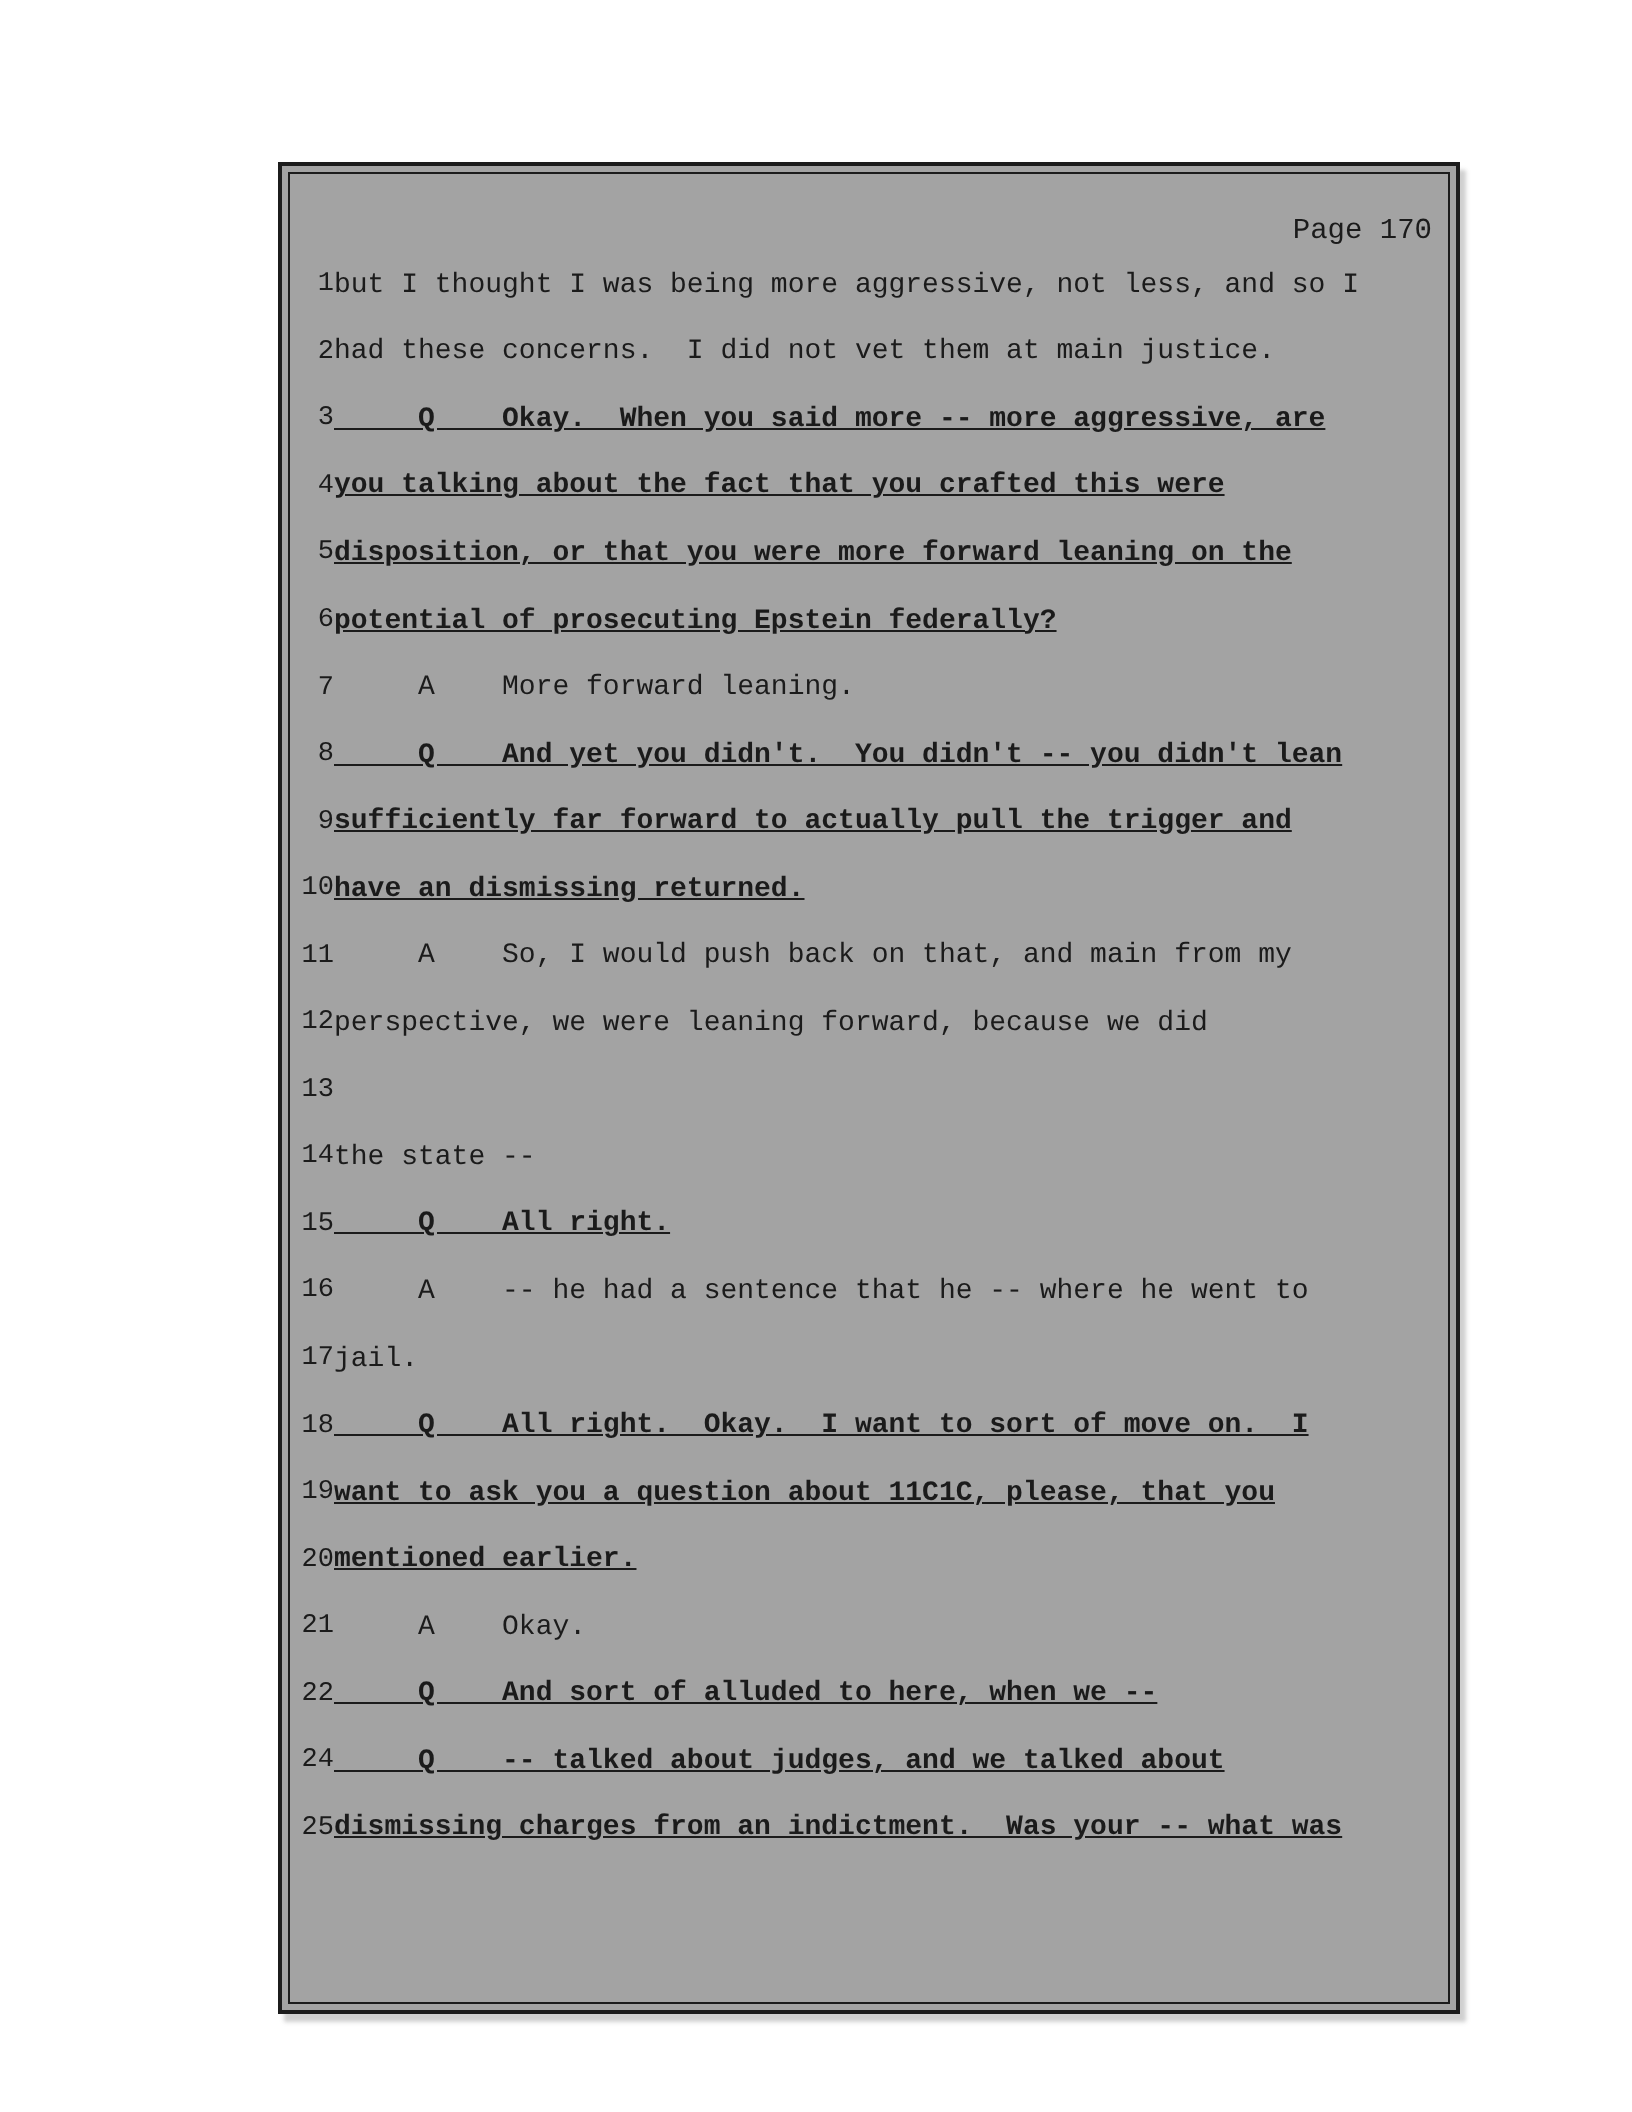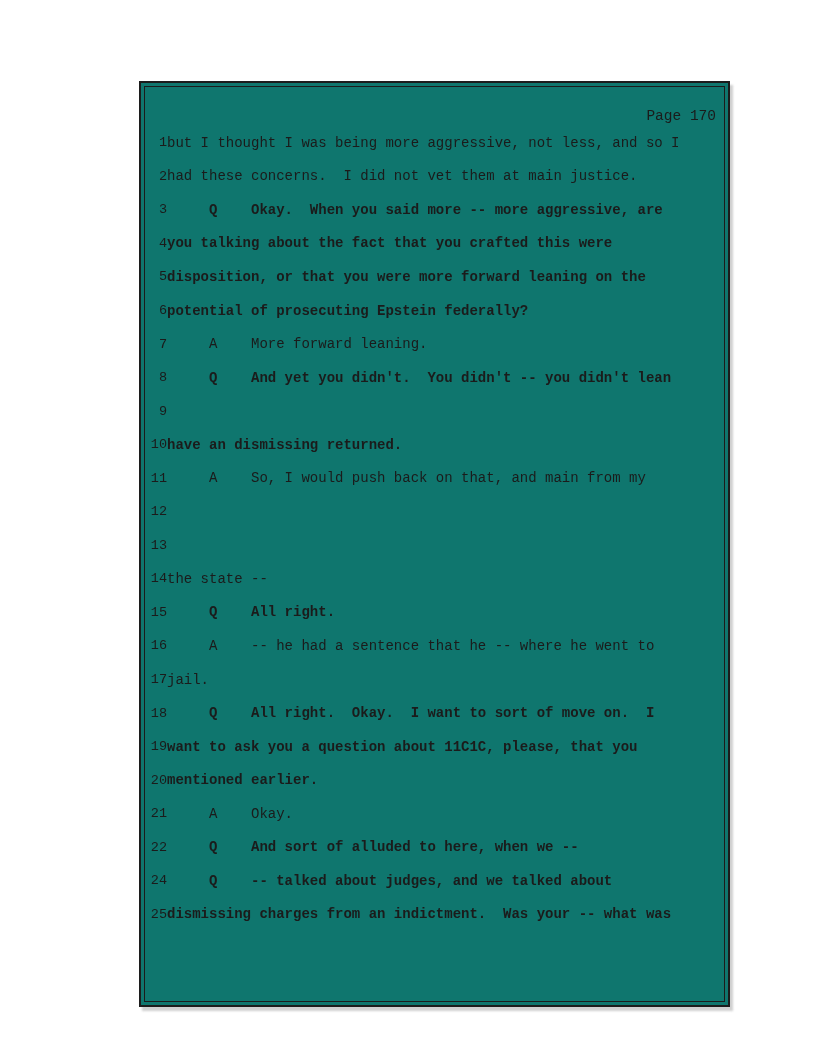--- a/index.html
+++ b/index.html
@@ -18,21 +18,21 @@
   }
   .frame-outer {
     position: absolute;
     left: 139px;
     top: 81px;
     width: 591px;
     height: 926px;
     box-sizing: border-box;
     border: 2px solid #1c1c1c;
     padding: 3px;
-    background: #0f766e;
+    background: #a3a3a3;
     box-shadow: 3px 4px 2px rgba(120,120,120,0.35);
   }
   .frame-inner {
     position: relative;
     width: 100%;
     height: 100%;
     box-sizing: border-box;
     border: 1px solid #1c1c1c;
   }
   .page-number {
@@ -60,20 +60,21 @@
     width: 22px;
     text-align: right;
     font-size: 13.5px;
     font-weight: normal;
   }
   .line .txt {
     white-space: pre;
   }
   .line.bold .txt {
     font-weight: bold;
+    text-decoration: underline;
   }
 </style>
 </head>
 <body>
 
 <div class="page">
   <div class="frame-outer">
     <div class="frame-inner">
       <div class="page-number">Page 170</div>
       <div class="lines" id="lines">
@@ -104,31 +105,33 @@
           <div class="line">
             <span class="num">7</span>
             <span class="txt">     A    More forward leaning.</span>
           </div>
           <div class="line bold">
             <span class="num">8</span>
             <span class="txt">     Q    And yet you didn't.  You didn't -- you didn't lean</span>
           </div>
           <div class="line bold">
             <span class="num">9</span>
+            <span class="txt">sufficiently far forward to actually pull the trigger and</span>
           </div>
           <div class="line bold">
             <span class="num">10</span>
             <span class="txt">have an dismissing returned.</span>
           </div>
           <div class="line">
             <span class="num">11</span>
             <span class="txt">     A    So, I would push back on that, and main from my</span>
           </div>
           <div class="line">
             <span class="num">12</span>
+            <span class="txt">perspective, we were leaning forward, because we did</span>
           </div>
           <div class="line">
             <span class="num">13</span>
           </div>
           <div class="line">
             <span class="num">14</span>
             <span class="txt">the state --</span>
           </div>
           <div class="line bold">
             <span class="num">15</span>

